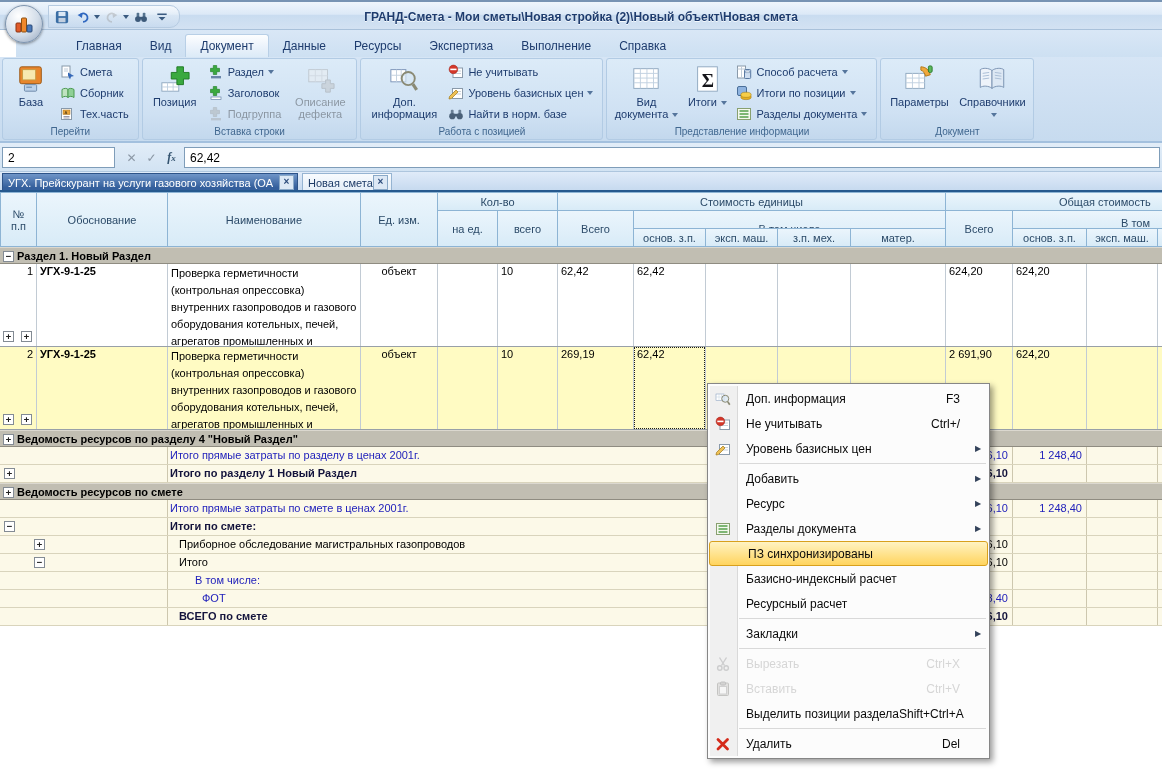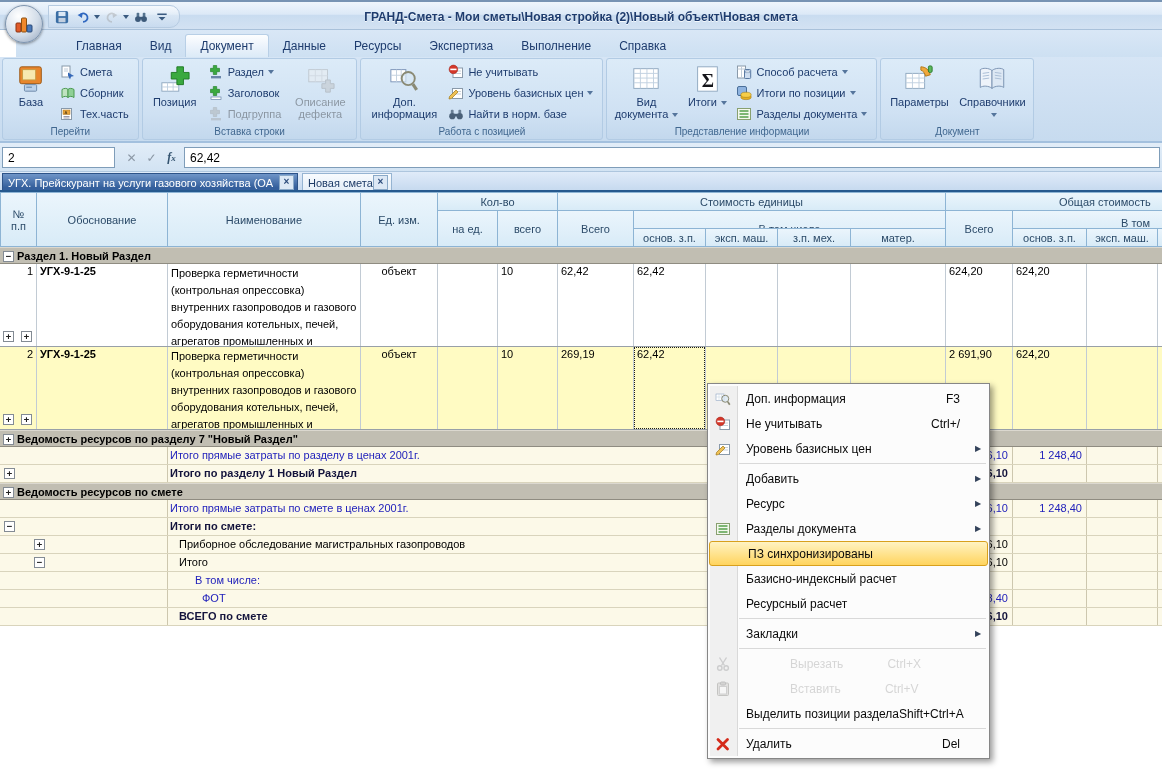--- a/index.html
+++ b/index.html
@@ -113,21 +113,21 @@
     border:1px solid #868686;box-shadow:3px 3px 6px rgba(0,0,0,.4);padding:2px 0;
     box-sizing:border-box;z-index:50;}
   .cmenu::before{content:"";position:absolute;left:2px;top:2px;bottom:2px;width:27px;
     background:#f0f0f0;border-right:1px solid #d9d9d9;}
   .menu-item{position:relative;height:25px;display:flex;align-items:center;font-size:12px;
     color:#0a0a0a;padding-right:5px;cursor:default;}
   .mi-icon{width:30px;flex:0 0 30px;display:flex;justify-content:center;z-index:1;}
   .mi-label{flex:1;padding-left:8px;white-space:nowrap;z-index:1;}
   .mi-short{padding-right:12px;z-index:1;}
   .mi-arrow{width:12px;font-size:8px;color:#33425a;text-align:center;z-index:1;}
-  .menu-item.disabled{color:#a8a8a8;gap:44px;}
+  .menu-item.disabled{color:#a8a8a8;}
   .menu-item.highlight{background:linear-gradient(var(--mh-from,#fff3c2),var(--mh-to,#ffd45e));
     border:1px solid var(--mh-border,#d8a01d);border-radius:3px;margin:0 1px;height:23px;}
 </style>
 </head>
 <body>
 
 <div class="tbar">
   <div class="appbtn">
     <span class="icn">
       <svg viewBox="0 0 22 22">
@@ -537,21 +537,21 @@
         <div class="ic " style="left: 850px; width: 95px;"></div>
         <div class="ic val" style="left: 945px; width: 67px;">2 691,90</div>
         <div class="ic val" style="left: 1012px; width: 74px;">624,20</div>
         <div class="ic " style="left: 1086px; width: 71px;"></div>
         <div class="ic" style="left: 1157px; width: 5px;"></div>
         <span class="exp" style="left: 3px; top: 67px;">+</span>
         <span class="exp" style="left: 21px; top: 67px;">+</span>
       </div>
       <div class="grow section">
         <span class="exp" style="left: 3px; top: 3px;">+</span>
-        <div class="sec-text">Ведомость ресурсов по разделу 7 "Новый Раздел"</div>
+        <div class="sec-text">Ведомость ресурсов по разделу 4 "Новый Раздел"</div>
       </div>
       <div class="grow total blue">
         <div class="vline"></div>
         <div class="tot-text" style="left: 170px;">Итого прямые затраты по разделу в ценах 2001г.</div>
         <div class="cellv" style="left: 945px; width: 67px;">3 316,10</div>
         <div class="cellv" style="left: 1012px; width: 74px;">1 248,40</div>
         <div class="cellv" style="left: 1086px; width: 71px;"></div>
         <div class="cellv" style="left: 1157px; width: 5px;"></div>
       </div>
       <div class="grow total bold">

